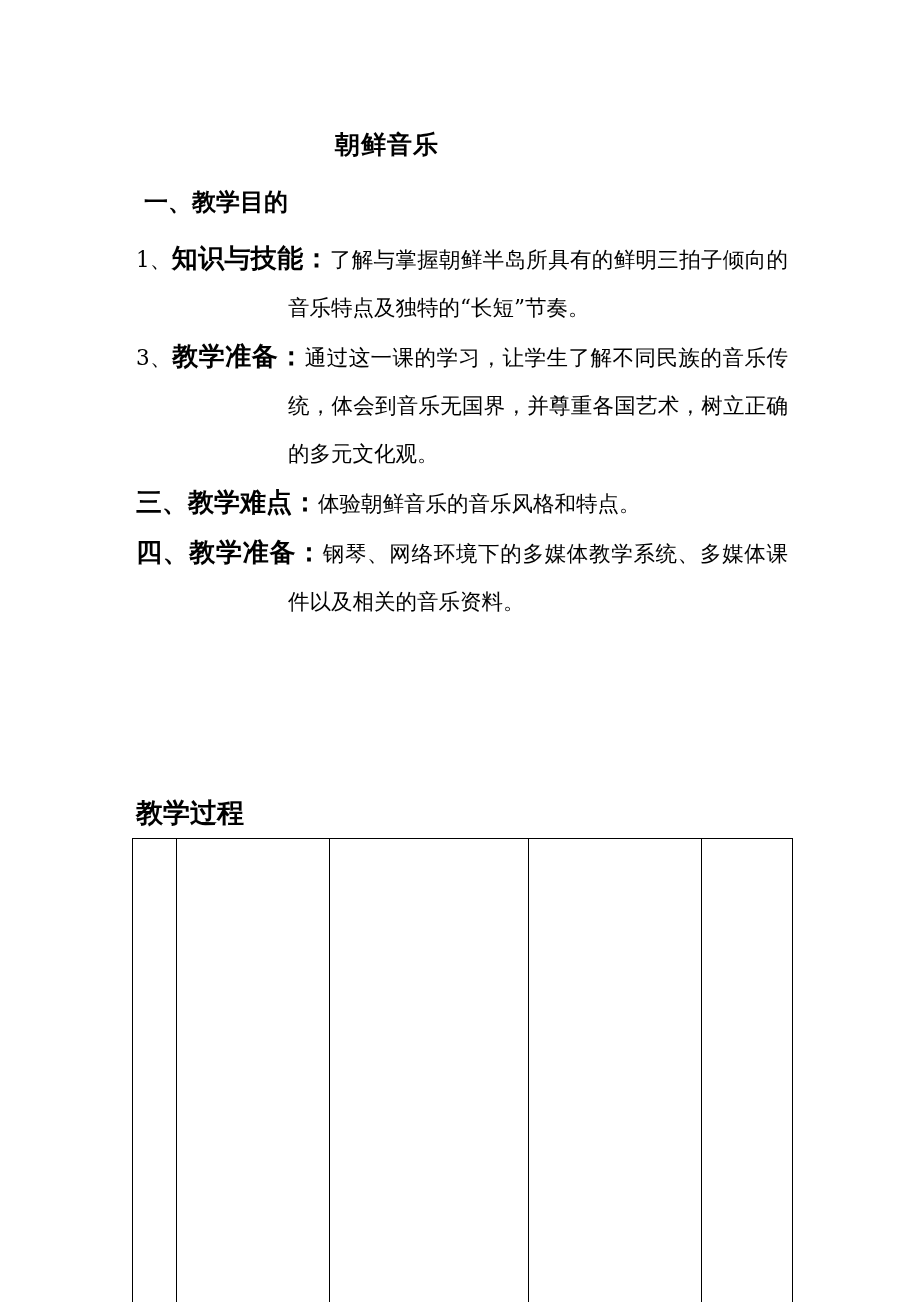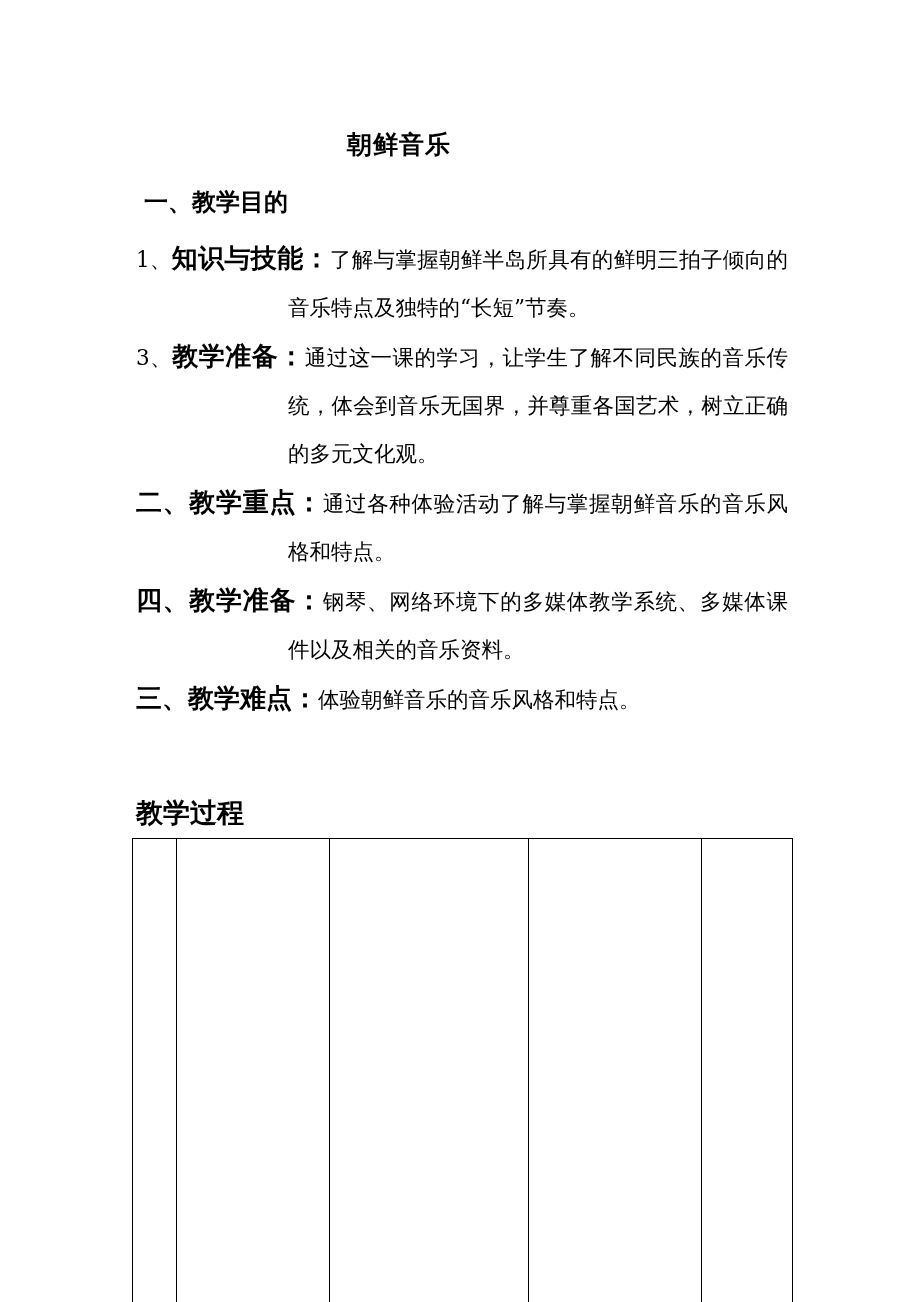--- a/index.html
+++ b/index.html
@@ -19,21 +19,21 @@
   .page {
     position: absolute;
     left: 0; top: 0;
     width: 920px;
     height: 1302px;
   }
 
   
   .doc-title {
     position: absolute;
-    left: 12px;
+    left: 0;
     top: 112px;
     width: 774px;
     text-align: center;
     font-family: "DejaVu Sans", "Liberation Sans", sans-serif;
     font-weight: bold;
     font-size: 25px;
     letter-spacing: 1px;
     line-height: 32px;
   }
 
@@ -147,30 +147,27 @@
 
     <p class="para hang">
       <span class="num">1、</span><span class="lead">知识与技能：</span><span>了解与掌握朝鲜半岛所具有的鲜明三拍子倾向的音乐特点及独特的“长短”节奏。</span>
     </p>
 
 
     <p class="para hang">
       <span class="num">3、</span><span class="lead">教学准备：</span><span>通过这一课的学习，让学生了解不同民族的音乐传统，体会到音乐无国界，并尊重各国艺术，树立正确的多元文化观。</span>
     </p>
 
+
     <p class="para hang2">
-      <span class="lead">二、教学重点：</span><span>通过各种体验活动了解与掌握朝鲜音乐的音乐风格和特点。</span>
+      <span class="lead">三、教学难点：</span><span>体验朝鲜音乐的音乐风格和特点。</span>
     </p>
 
     <p class="para hang2">
       <span class="lead">四、教学准备：</span><span>钢琴、网络环境下的多媒体教学系统、多媒体课件以及相关的音乐资料。</span>
-    </p>
-
-    <p class="para hang2">
-      <span class="lead">三、教学难点：</span><span>体验朝鲜音乐的音乐风格和特点。</span>
     </p>
 
   </div>
 
   <p class="process-head">教学过程</p>
 
   <table class="tbl">
     <tbody>
       <tr class="hdr-row">
         <td class="c0">

